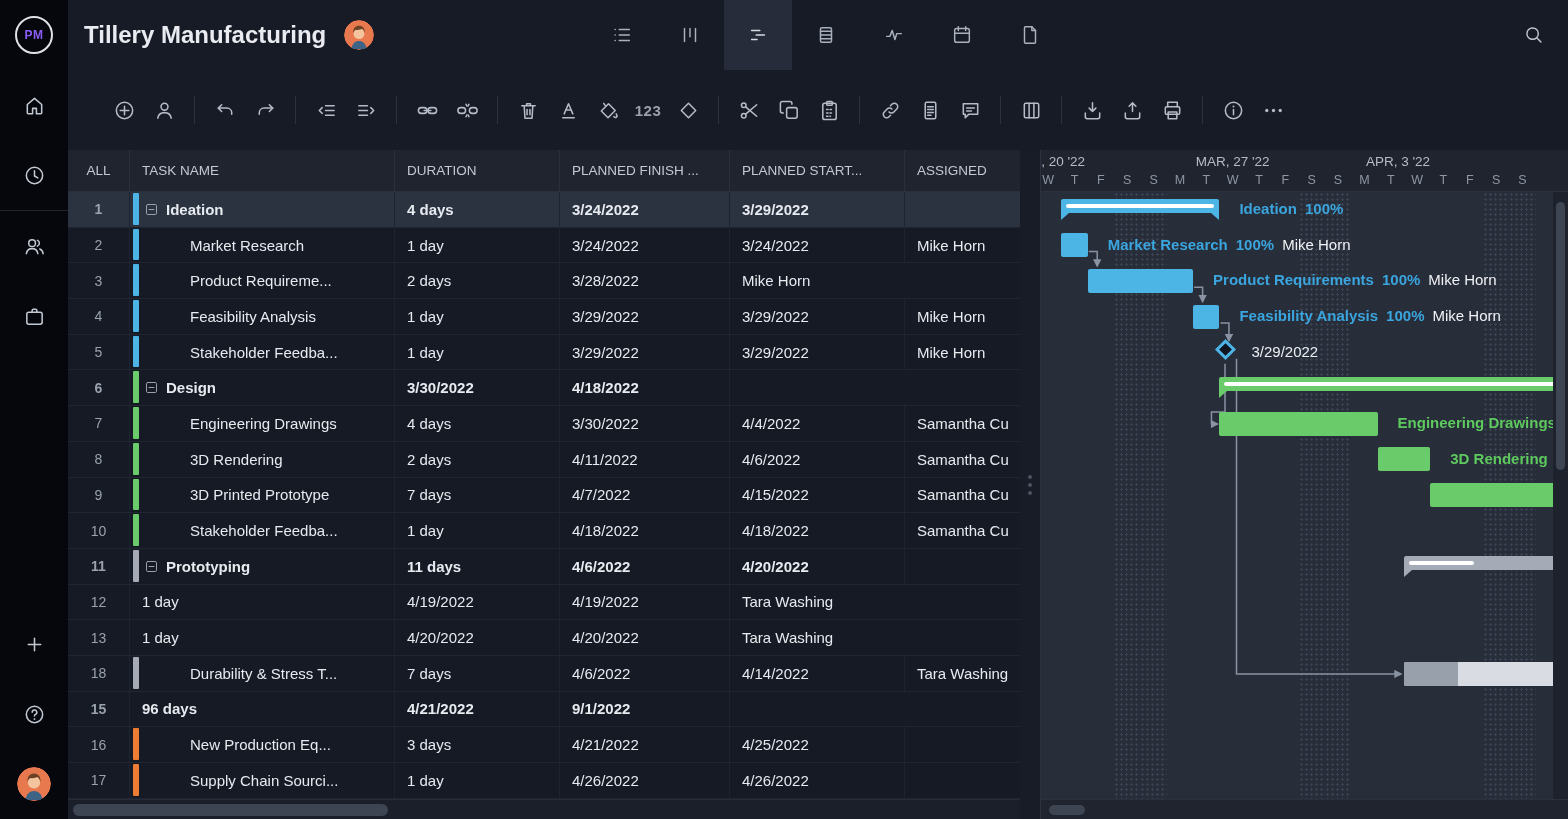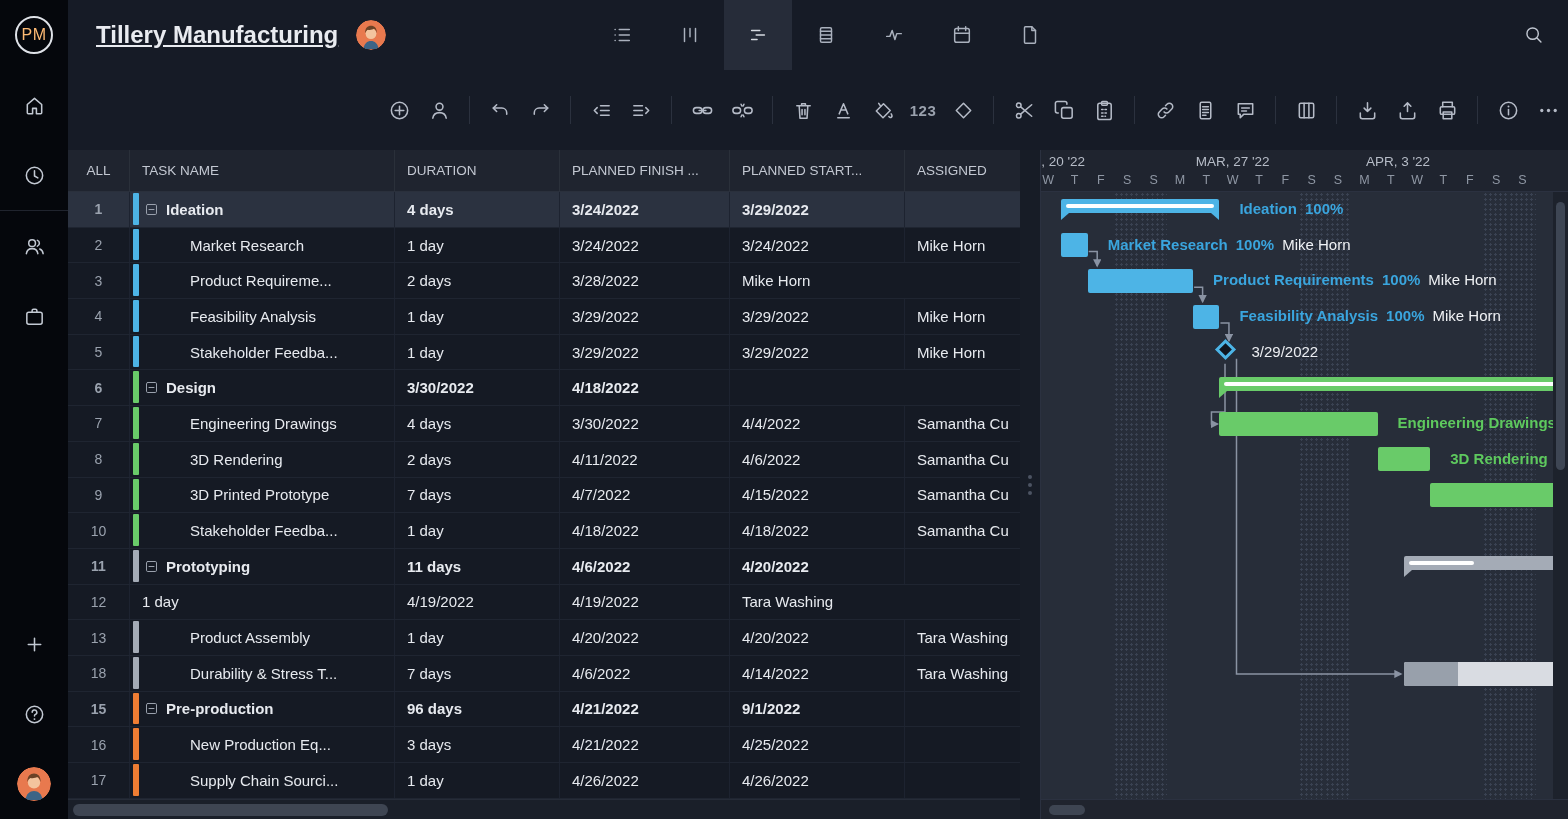--- a/index.html
+++ b/index.html
@@ -4,41 +4,41 @@
 <style>
   * { margin:0; padding:0; box-sizing:border-box; }
   html,body { width:1568px; height:819px; overflow:hidden; }
   body { font-family:"Liberation Sans", sans-serif; background:#0c0f16; color:#e7eaef; }
   .app { display:flex; width:1568px; height:819px; }
 
   
   .sidebar { width:68px; background:#05070c; display:flex; flex-direction:column; align-items:center; flex-shrink:0; }
   .sb-logo-wrap { height:70px; width:68px; display:flex; align-items:center; justify-content:center; }
   .pm-logo { width:38px; height:38px; border:2px solid #dfe2e8; border-radius:50%; display:flex; align-items:center; justify-content:center;
-             font-size:16px; font-weight:normal; color:#fdba74; letter-spacing:.5px; }
+             font-size:12px; font-weight:bold; color:#8b5cf6; letter-spacing:.5px; }
   .sb-btn { width:68px; height:70px; display:flex; align-items:center; justify-content:center; color:#c3c9d3; cursor:pointer; }
   .sb-btn svg { width:23px; height:23px; }
   .sb-sep { width:68px; height:1px; background:#20242e; }
   .sb-spacer { flex:1; }
   .sb-avatar { width:34px; height:34px; border-radius:50%; overflow:hidden; }
 
   
   .main { flex:1; display:flex; flex-direction:column; min-width:0; }
   .topbar { height:70px; background:#161b26; display:flex; align-items:center; position:relative; flex-shrink:0; }
-  .proj-title { font-size:24px; font-weight:600; color:#e9ebf0; margin-left:28px;text-decoration:underline; }
+  .proj-title { font-size:24px; font-weight:600; color:#e9ebf0; margin-left:16px; }
   .t-avatar { width:30px; height:30px; border-radius:50%; overflow:hidden; margin-left:18px; }
   .views { position:absolute; left:520px; top:0; height:70px; display:flex; }
   .view-tab { width:68px; height:70px; display:flex; align-items:center; justify-content:center; color:#aab1bd; cursor:pointer; }
   .view-tab svg { width:22px; height:22px; }
   .view-tab.active { background:#262c39; color:#d7dbe2; }
   .search-btn { position:absolute; right:24px; top:24px; color:#c3c9d3; cursor:pointer; }
   .search-btn svg { width:21px; height:21px; }
 
   
-  .toolbar { height:80px; background:#161b26; display:flex; align-items:center; padding-left:26px; flex-shrink:0;justify-content:flex-end; }
+  .toolbar { height:80px; background:#161b26; display:flex; align-items:center; padding-left:36px; flex-shrink:0; }
   .tb-btn { width:40px; height:40px; display:flex; align-items:center; justify-content:center; color:#b5bbc7; cursor:pointer; }
   .tb-btn svg { width:23px; height:23px; }
   .tb-num { font-size:15px; font-weight:bold; color:#9aa1ad; letter-spacing:.5px; }
   .tb-sep { width:1px; height:28px; background:#2b313e; margin:0 10px; }
 
   
   .content { flex:1; display:flex; min-height:0; }
 
   
   .table-panel { width:952px; flex-shrink:0; display:flex; flex-direction:column; background:#151a24; }
@@ -547,52 +547,38 @@
             </div>
             <div class="trow grid-cols">
               <div class="cell-num">12</div>
               <div class="cell-pad">1 day</div>
               <div class="cell-pad">4/19/2022</div>
               <div class="cell-pad">4/19/2022</div>
               <div class="cell-pad">Tara Washing</div>
             </div>
             <div class="trow grid-cols">
               <div class="cell-num">13</div>
-              <div class="cell-name">
-                <span class="strip" style="background: rgb(164, 171, 182);"></span>
-                <span>Product Assembly</span>
-              </div>
               <div class="cell-pad">1 day</div>
               <div class="cell-pad">4/20/2022</div>
               <div class="cell-pad">4/20/2022</div>
               <div class="cell-pad">Tara Washing</div>
             </div>
             <div class="trow grid-cols">
               <div class="cell-num">18</div>
               <div class="cell-name">
                 <span class="strip" style="background: rgb(164, 171, 182);"></span>
                 <span>Durability &amp; Stress T...</span>
               </div>
               <div class="cell-pad">7 days</div>
               <div class="cell-pad">4/6/2022</div>
               <div class="cell-pad">4/14/2022</div>
               <div class="cell-pad">Tara Washing</div>
             </div>
             <div class="trow grid-cols grp-row">
               <div class="cell-num">15</div>
-              <div class="cell-name grp">
-                <span class="strip" style="background: rgb(238, 125, 51);"></span>
-                <span class="collapse">
-                  <svg viewBox="0 0 24 24" fill="none" stroke="currentColor" stroke-width="1.6" stroke-linecap="round" stroke-linejoin="round">
-                    <rect x="4" y="4" width="16" height="16" rx="2"></rect>
-                    <path d="M8 12h8"></path>
-                  </svg>
-                </span>
-                <span>Pre-production</span>
-              </div>
               <div class="cell-pad">96 days</div>
               <div class="cell-pad">4/21/2022</div>
               <div class="cell-pad">9/1/2022</div>
               <div class="cell-pad"></div>
             </div>
             <div class="trow grid-cols">
               <div class="cell-num">16</div>
               <div class="cell-name">
                 <span class="strip" style="background: rgb(238, 125, 51);"></span>
                 <span>New Production Eq...</span>

